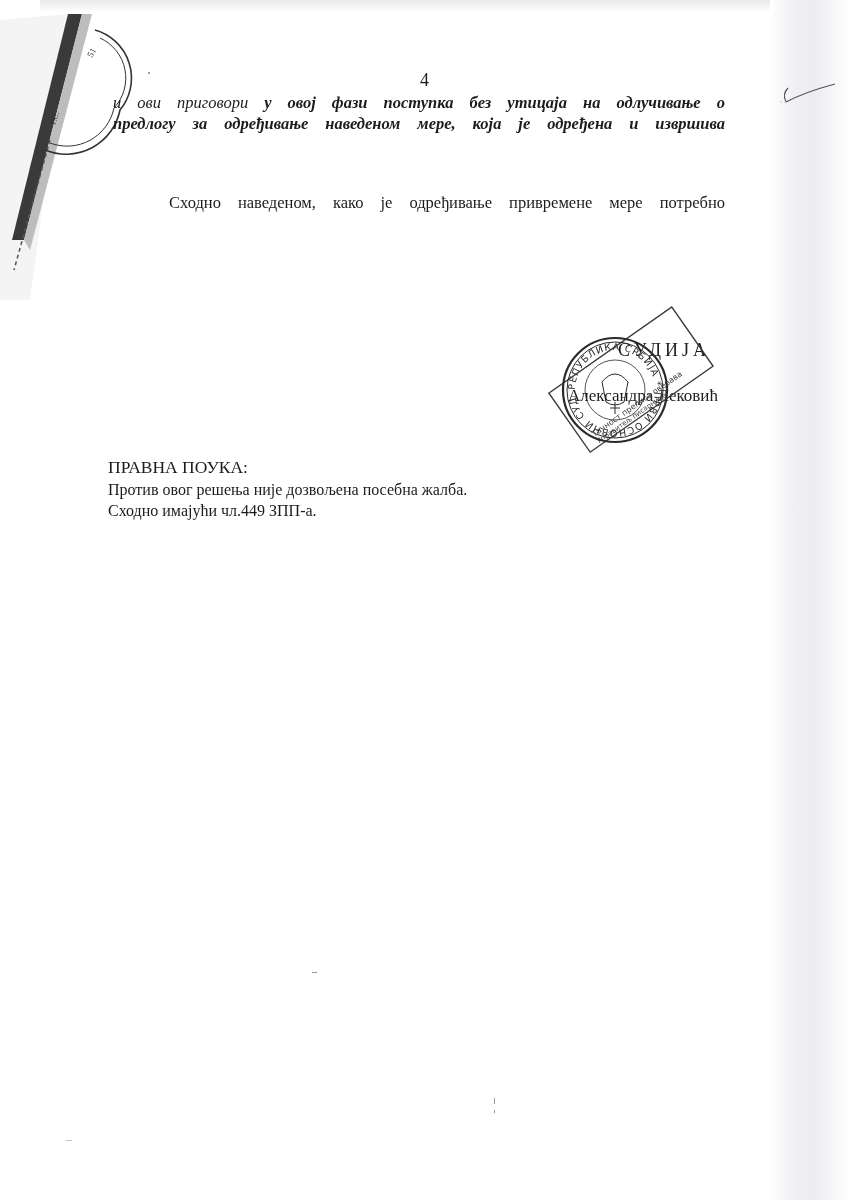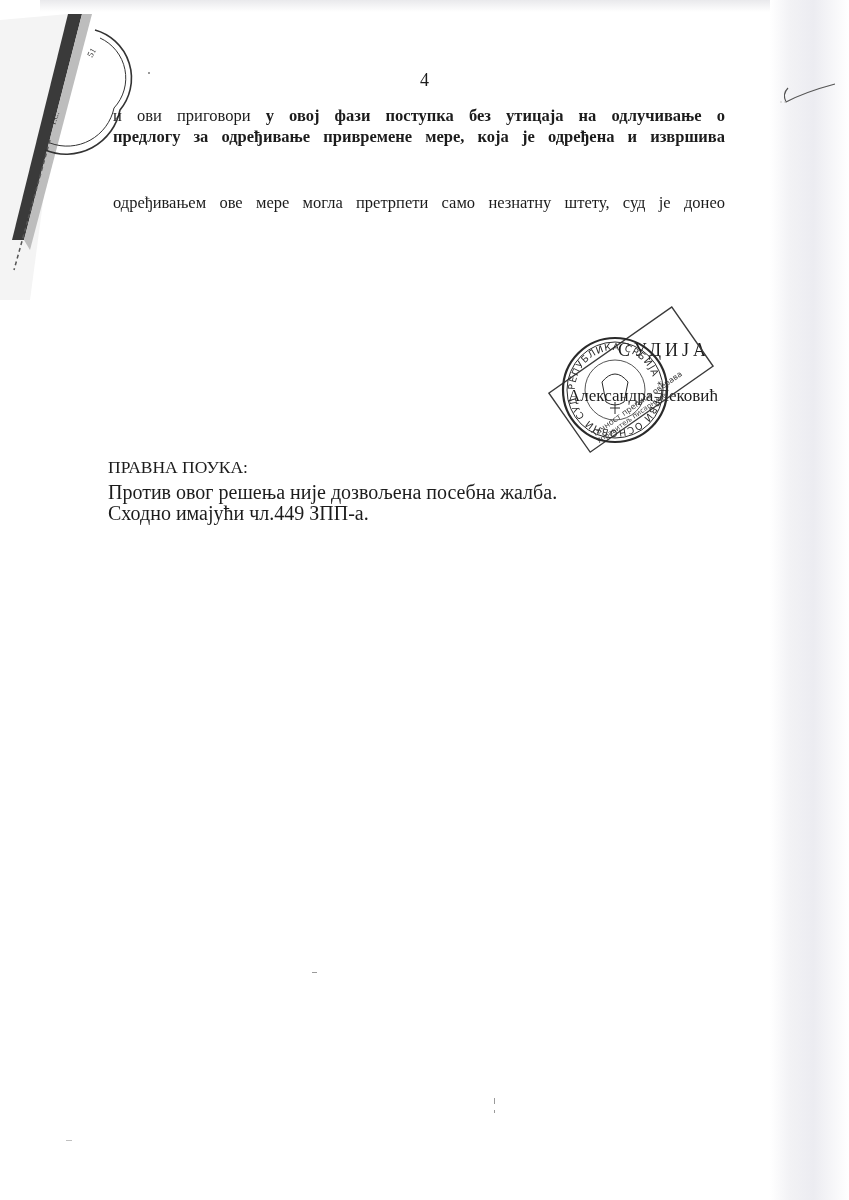--- a/index.html
+++ b/index.html
@@ -29,39 +29,39 @@
       position: absolute; left: 0; width: 849px; top: 70px;
       text-align: center; font-size: 18px;
     }
     .para {
       position: absolute; left: 113px; width: 612px;
       font-size: 16.5px; line-height: 21px;
       text-align: justify; text-align-last: left;
     }
     .para .line { display: block; text-align: justify; text-align-last: justify; white-space: nowrap; }
     .para .line.last { text-align-last: left; }
-    .p1 { top: 105px; }
+    .p1 { top: 92px; font-style: italic; }
     .p2 { top: 192px; }
     .bold { font-weight: bold; }
     .indent { padding-left: 56px; }
     .judge-title {
       position: absolute; left: 618px; top: 340px; font-size: 18px; letter-spacing: 4px;
     }
     .judge-name {
       position: absolute; left: 568px; top: 386px; font-size: 17px;
     }
     .stamp {
       position: absolute; left: 530px; top: 290px; width: 190px; height: 190px;
       pointer-events: none;
     }
     .legal-heading {
       position: absolute; left: 108px; top: 457px; font-size: 17.5px; font-weight: normal;
     }
     .legal-line {
-      position: absolute; left: 108px; font-size: 20px;
+      position: absolute; left: 108px; font-size: 16px;
     }
     .ll1 { top: 481px; }
     .ll2 { top: 502px; }
     .checkmark {
       position: absolute; left: 780px; top: 78px; width: 60px; height: 28px;
     }
     .speck { position: absolute; background: #9a9a9a; }
   </style>
 </head>
 <body>
@@ -83,25 +83,25 @@
 
 <div class="page-number">4</div>
 
 <svg class="checkmark" viewBox="0 0 60 28">
   <path d="M8,10 Q2,16 6,24 Q25,14 55,6" fill="none" stroke="#555" stroke-width="1.2"></path>
   <line x1="-120" y1="24" x2="6" y2="24" stroke="#c8c8c8" stroke-width="1" stroke-dasharray="2 2"></line>
 </svg>
 
 <div class="para p1">
   <span class="line"><span>и ови приговори </span><span class="bold">у овој фази поступка без утицаја на одлучивање о</span></span>
-  <span class="line bold">предлогу за одређивање привремене мере, која је одређена и извршива</span>
+  <span class="line bold">предлогу за одређивање наведеном мере, која је одређена и извршива</span>
 </div>
 
 <div class="para p2">
-  <span class="line">одређивањем ове мере  могла претрпети само незнатну штету, суд је донео</span>
+  <span class="line indent">Сходно наведеном, како је одређивање привремене мере потребно</span>
 </div>
 
 <div class="judge-title">СУДИЈА</div>
 <div class="judge-name">Александра Лековић</div>
 
 <svg class="stamp" viewBox="0 0 190 190">
   <defs>
     <path id="sealArc" d="M95,95 m-40,0 a40,40 0 1,1 80,0 a40,40 0 1,1 -80,0"></path>
   </defs>
   <g transform="rotate(-35 95 95)">

